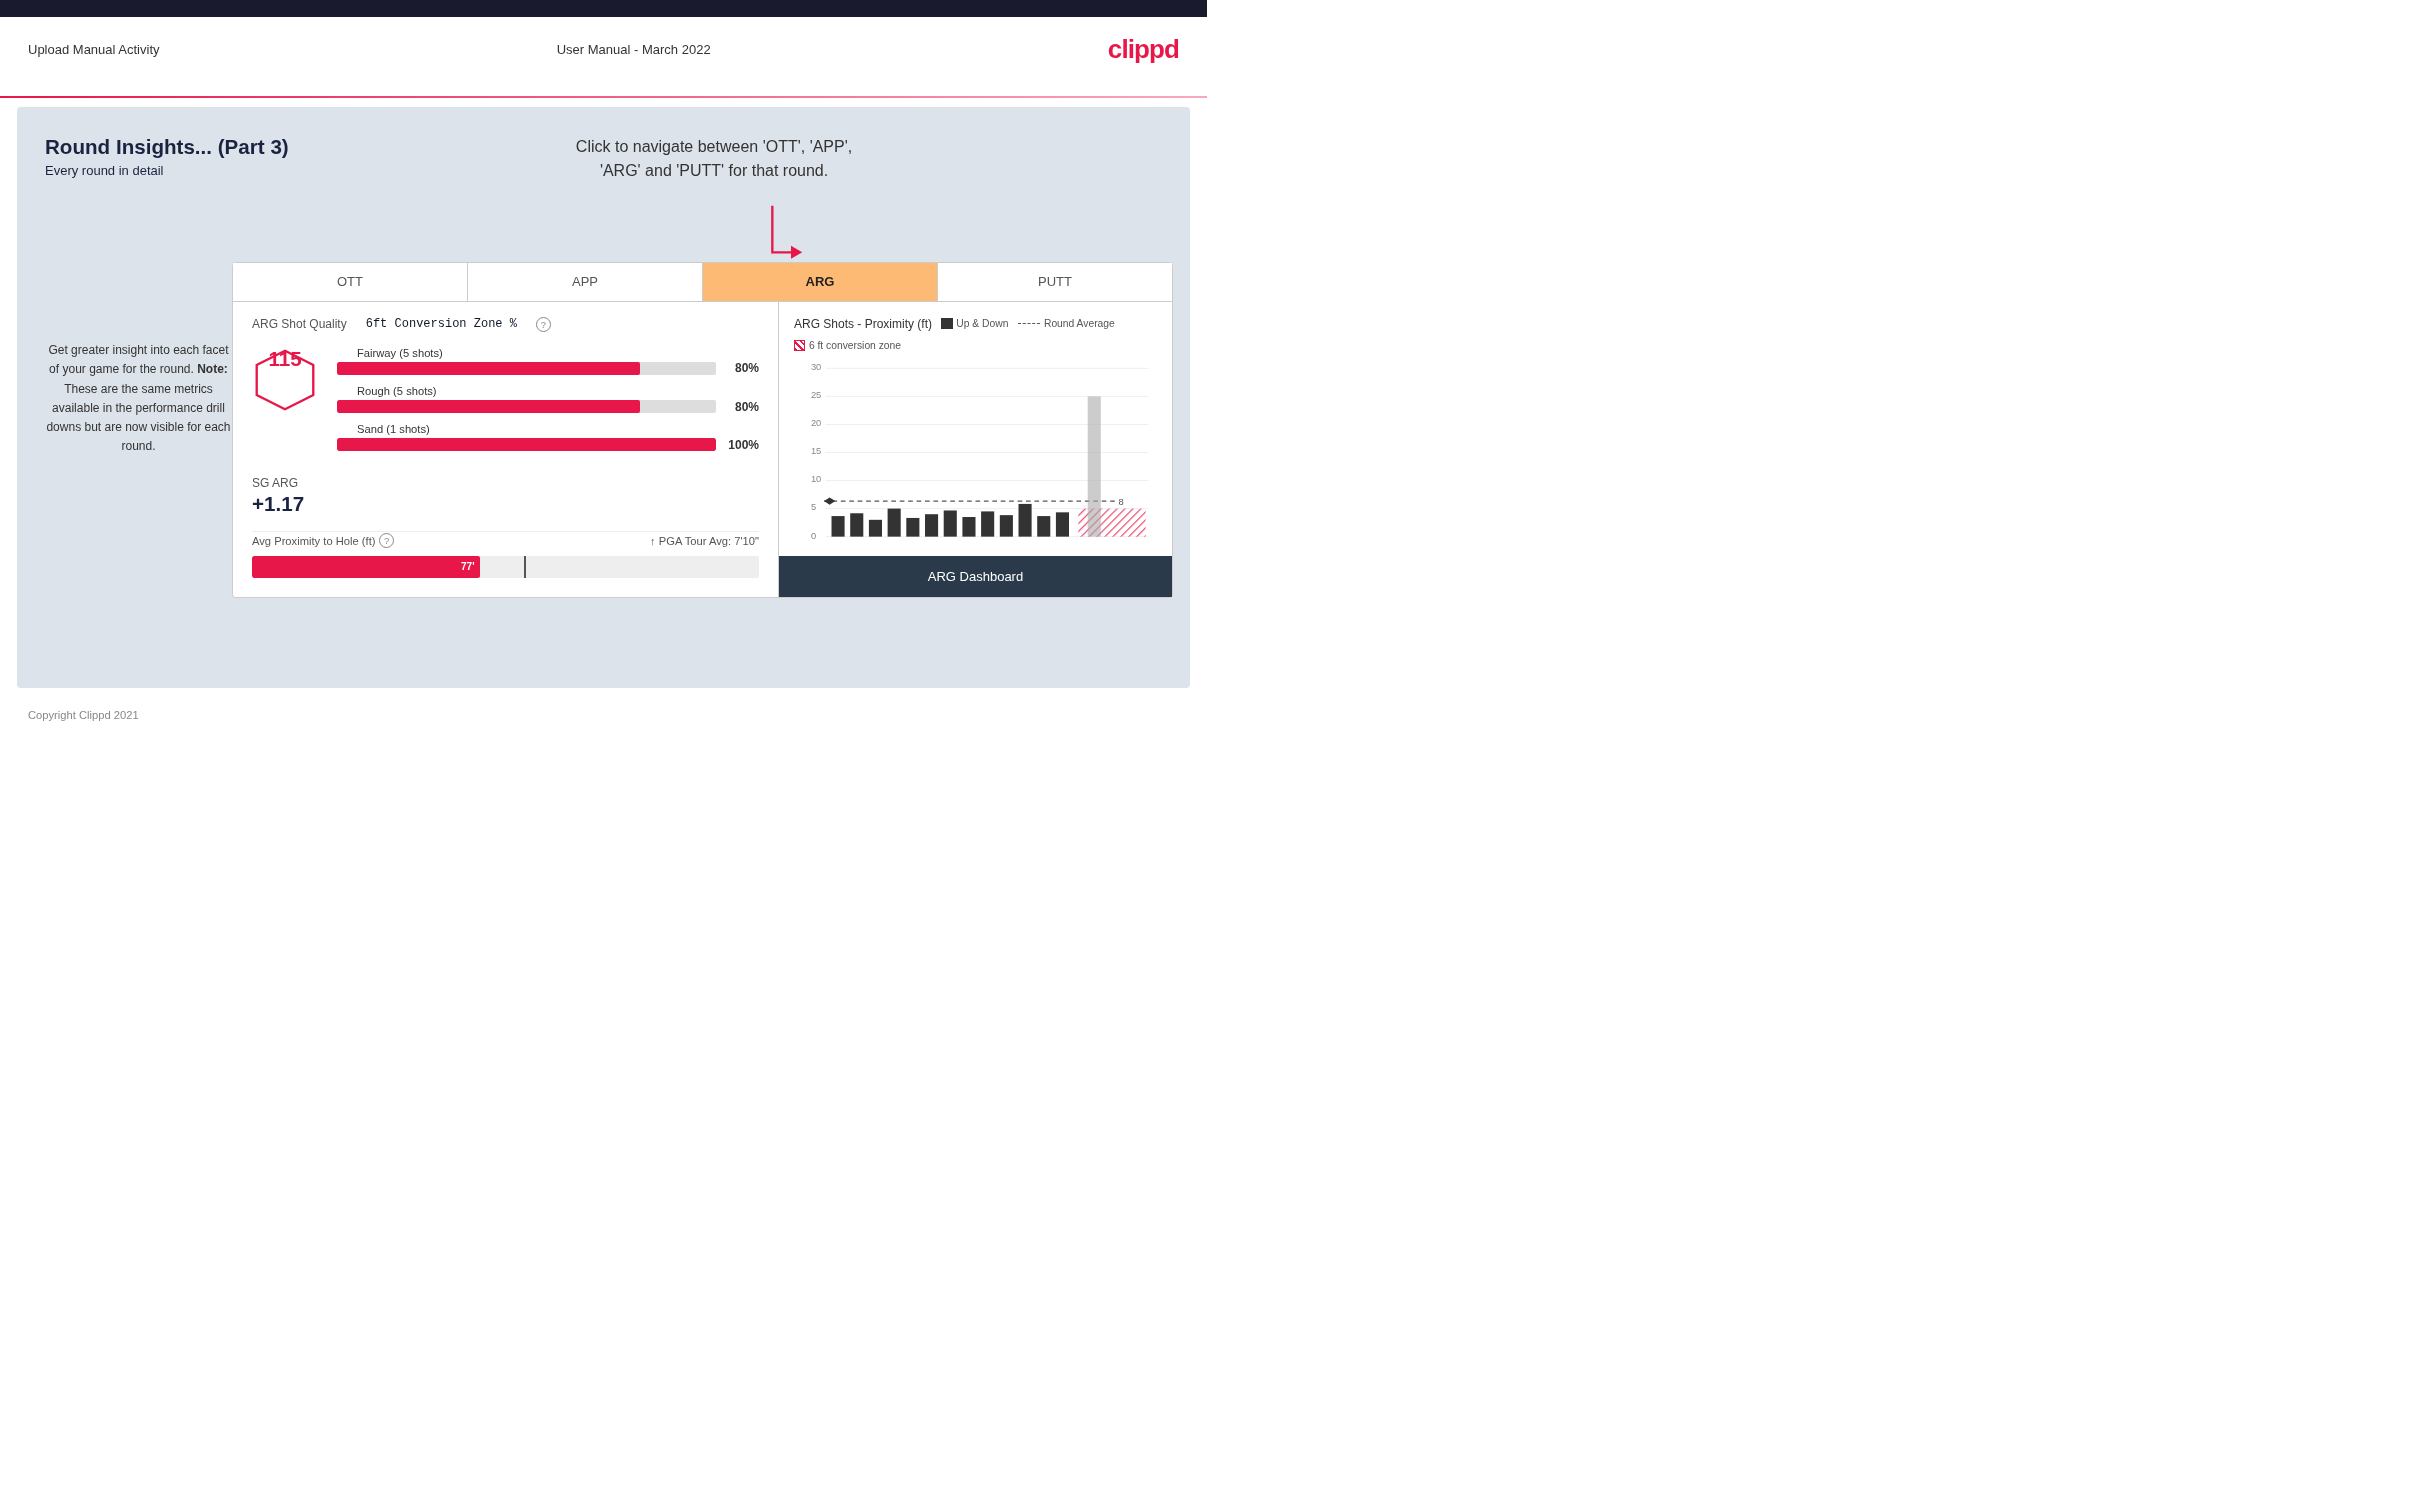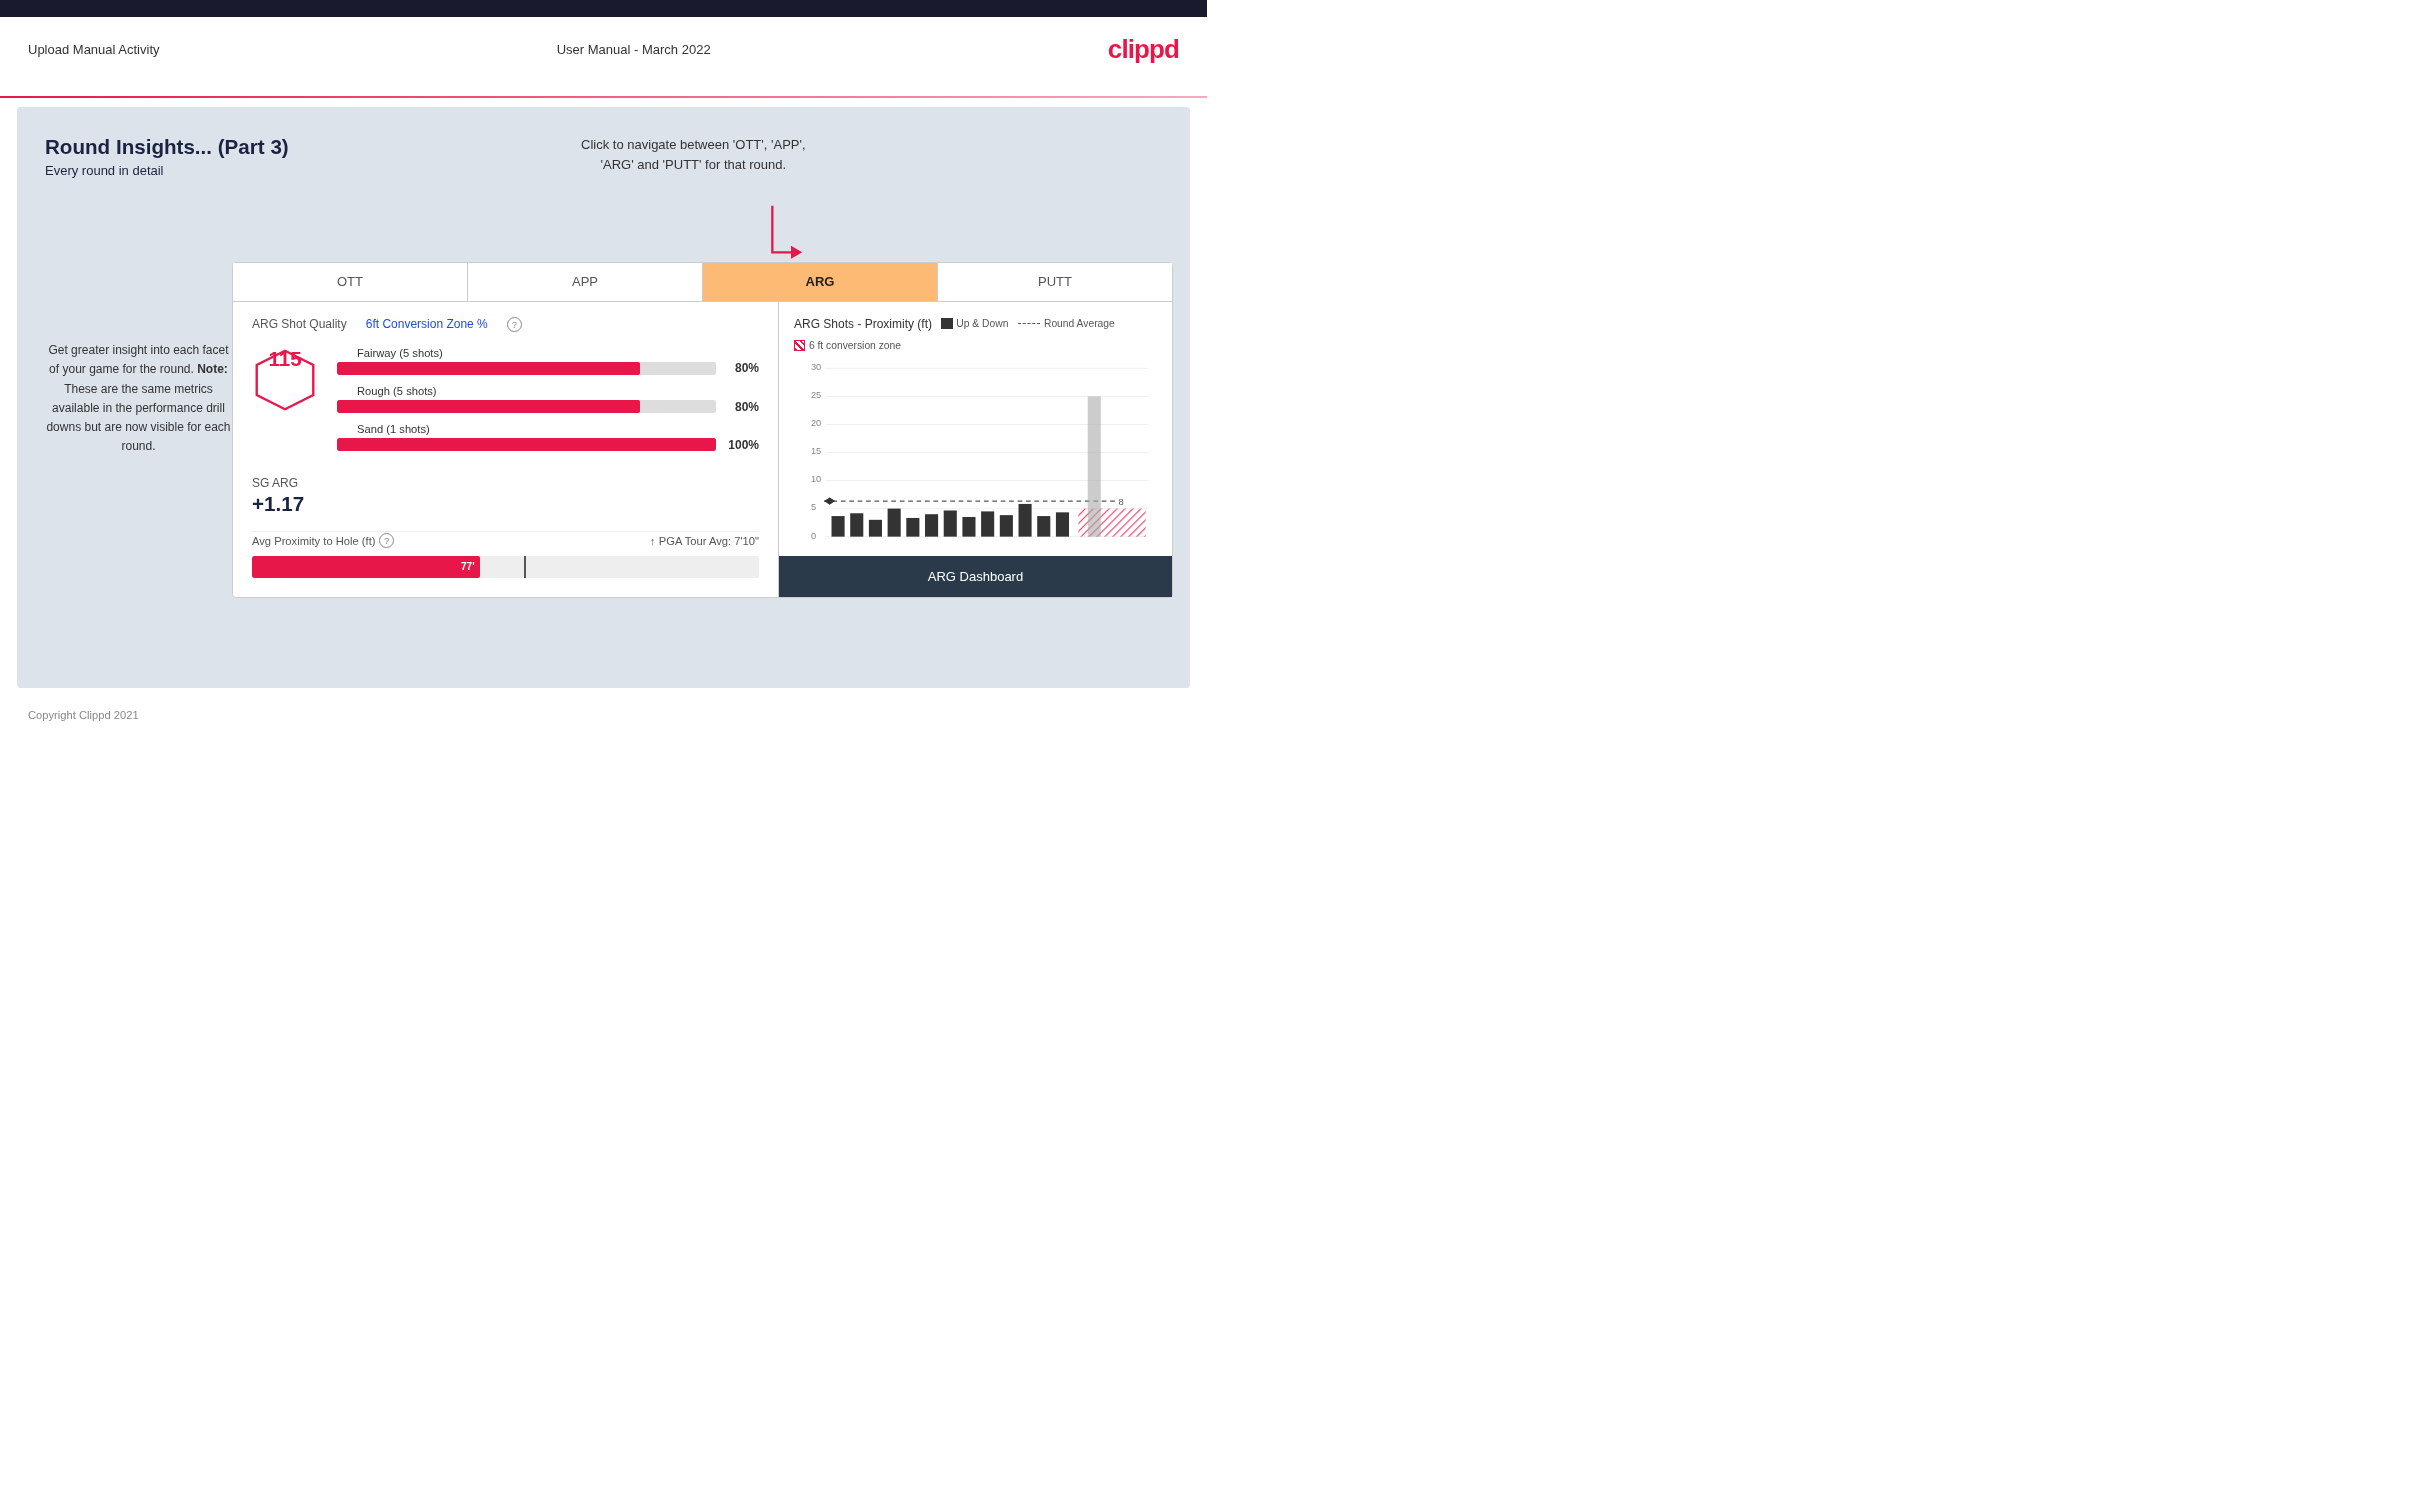--- a/index.html
+++ b/index.html
@@ -69,21 +69,21 @@
       margin-bottom: 19px;
     }
 
     
     .nav-instruction {
       position: absolute;
       top: 28px;
       left: 50%;
       transform: translateX(-10%);
       text-align: center;
-      font-size: 13px;
+      font-size: 16px;
       color: #333;
       line-height: 1.5;
     }
 
     
     .arrow-container {
       position: absolute;
       top: 94px;
       left: 66%;
       transform: translateX(-50%);
@@ -156,21 +156,22 @@
       margin-bottom: 15px;
       font-size: 12px;
       color: #333;
     }
     .panel-header-label {
       font-size: 12px;
       color: #555;
     }
     .panel-header-value {
       font-size: 12px;
-      color: #1d4ed8;
+      color: #0f172a;
+      font-family: Liberation Mono, monospace;
     }
     .info-icon {
       display: inline-flex;
       align-items: center;
       justify-content: center;
       width: 15px;
       height: 15px;
       border-radius: 50%;
       border: 0.9px solid #888;
       font-size: 9.4px;

